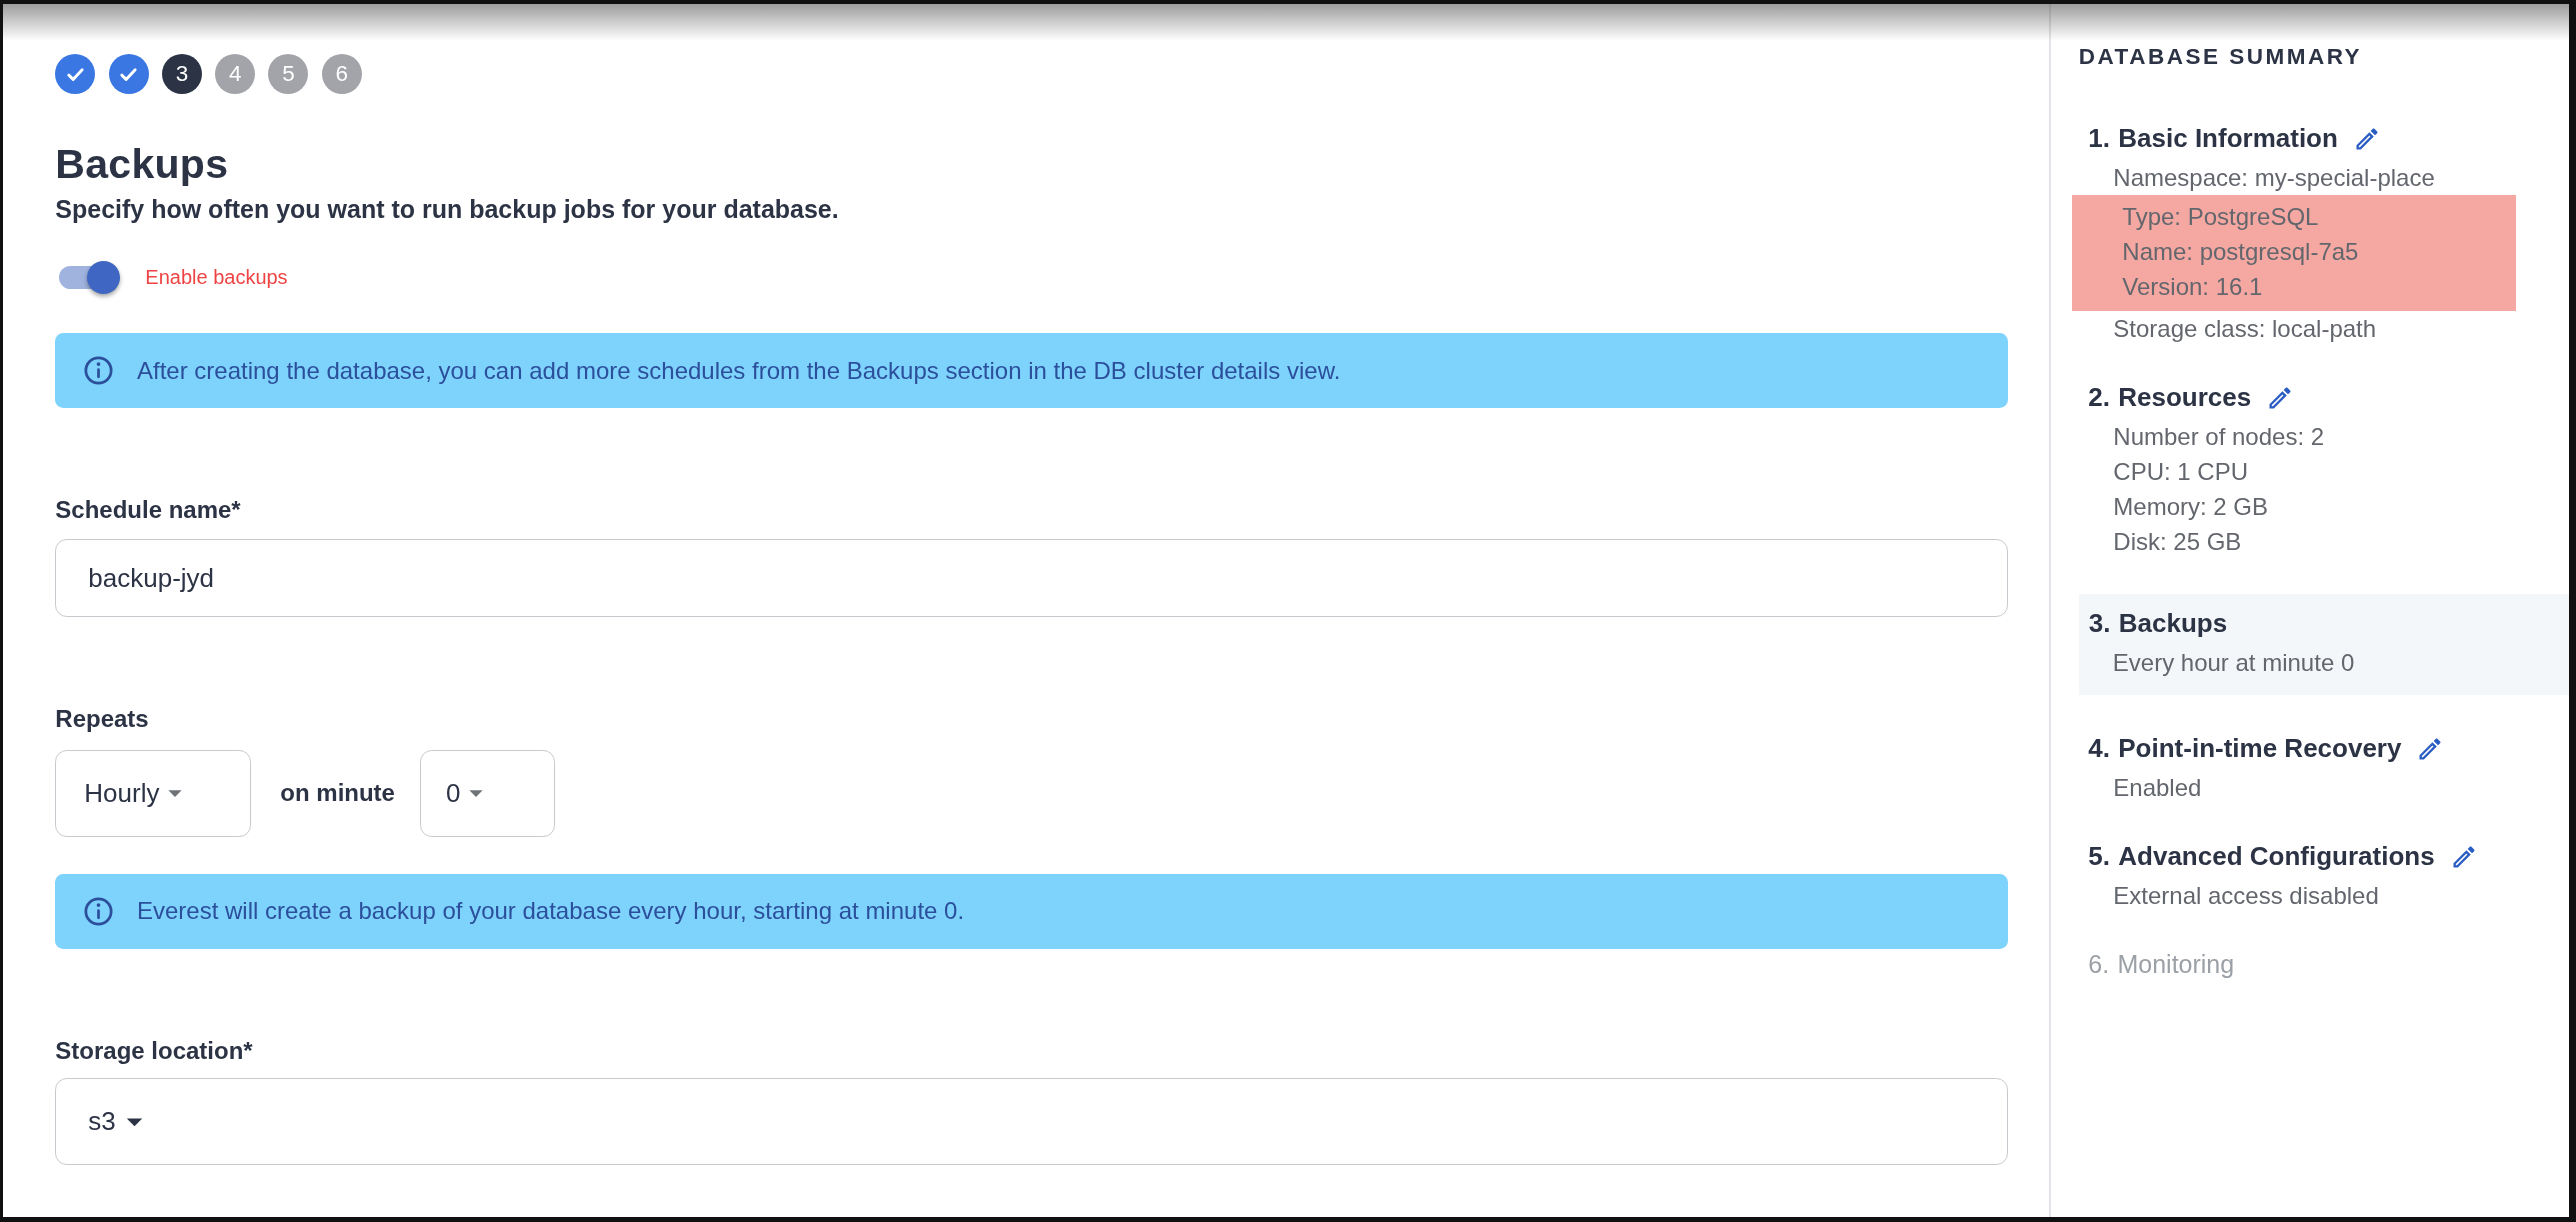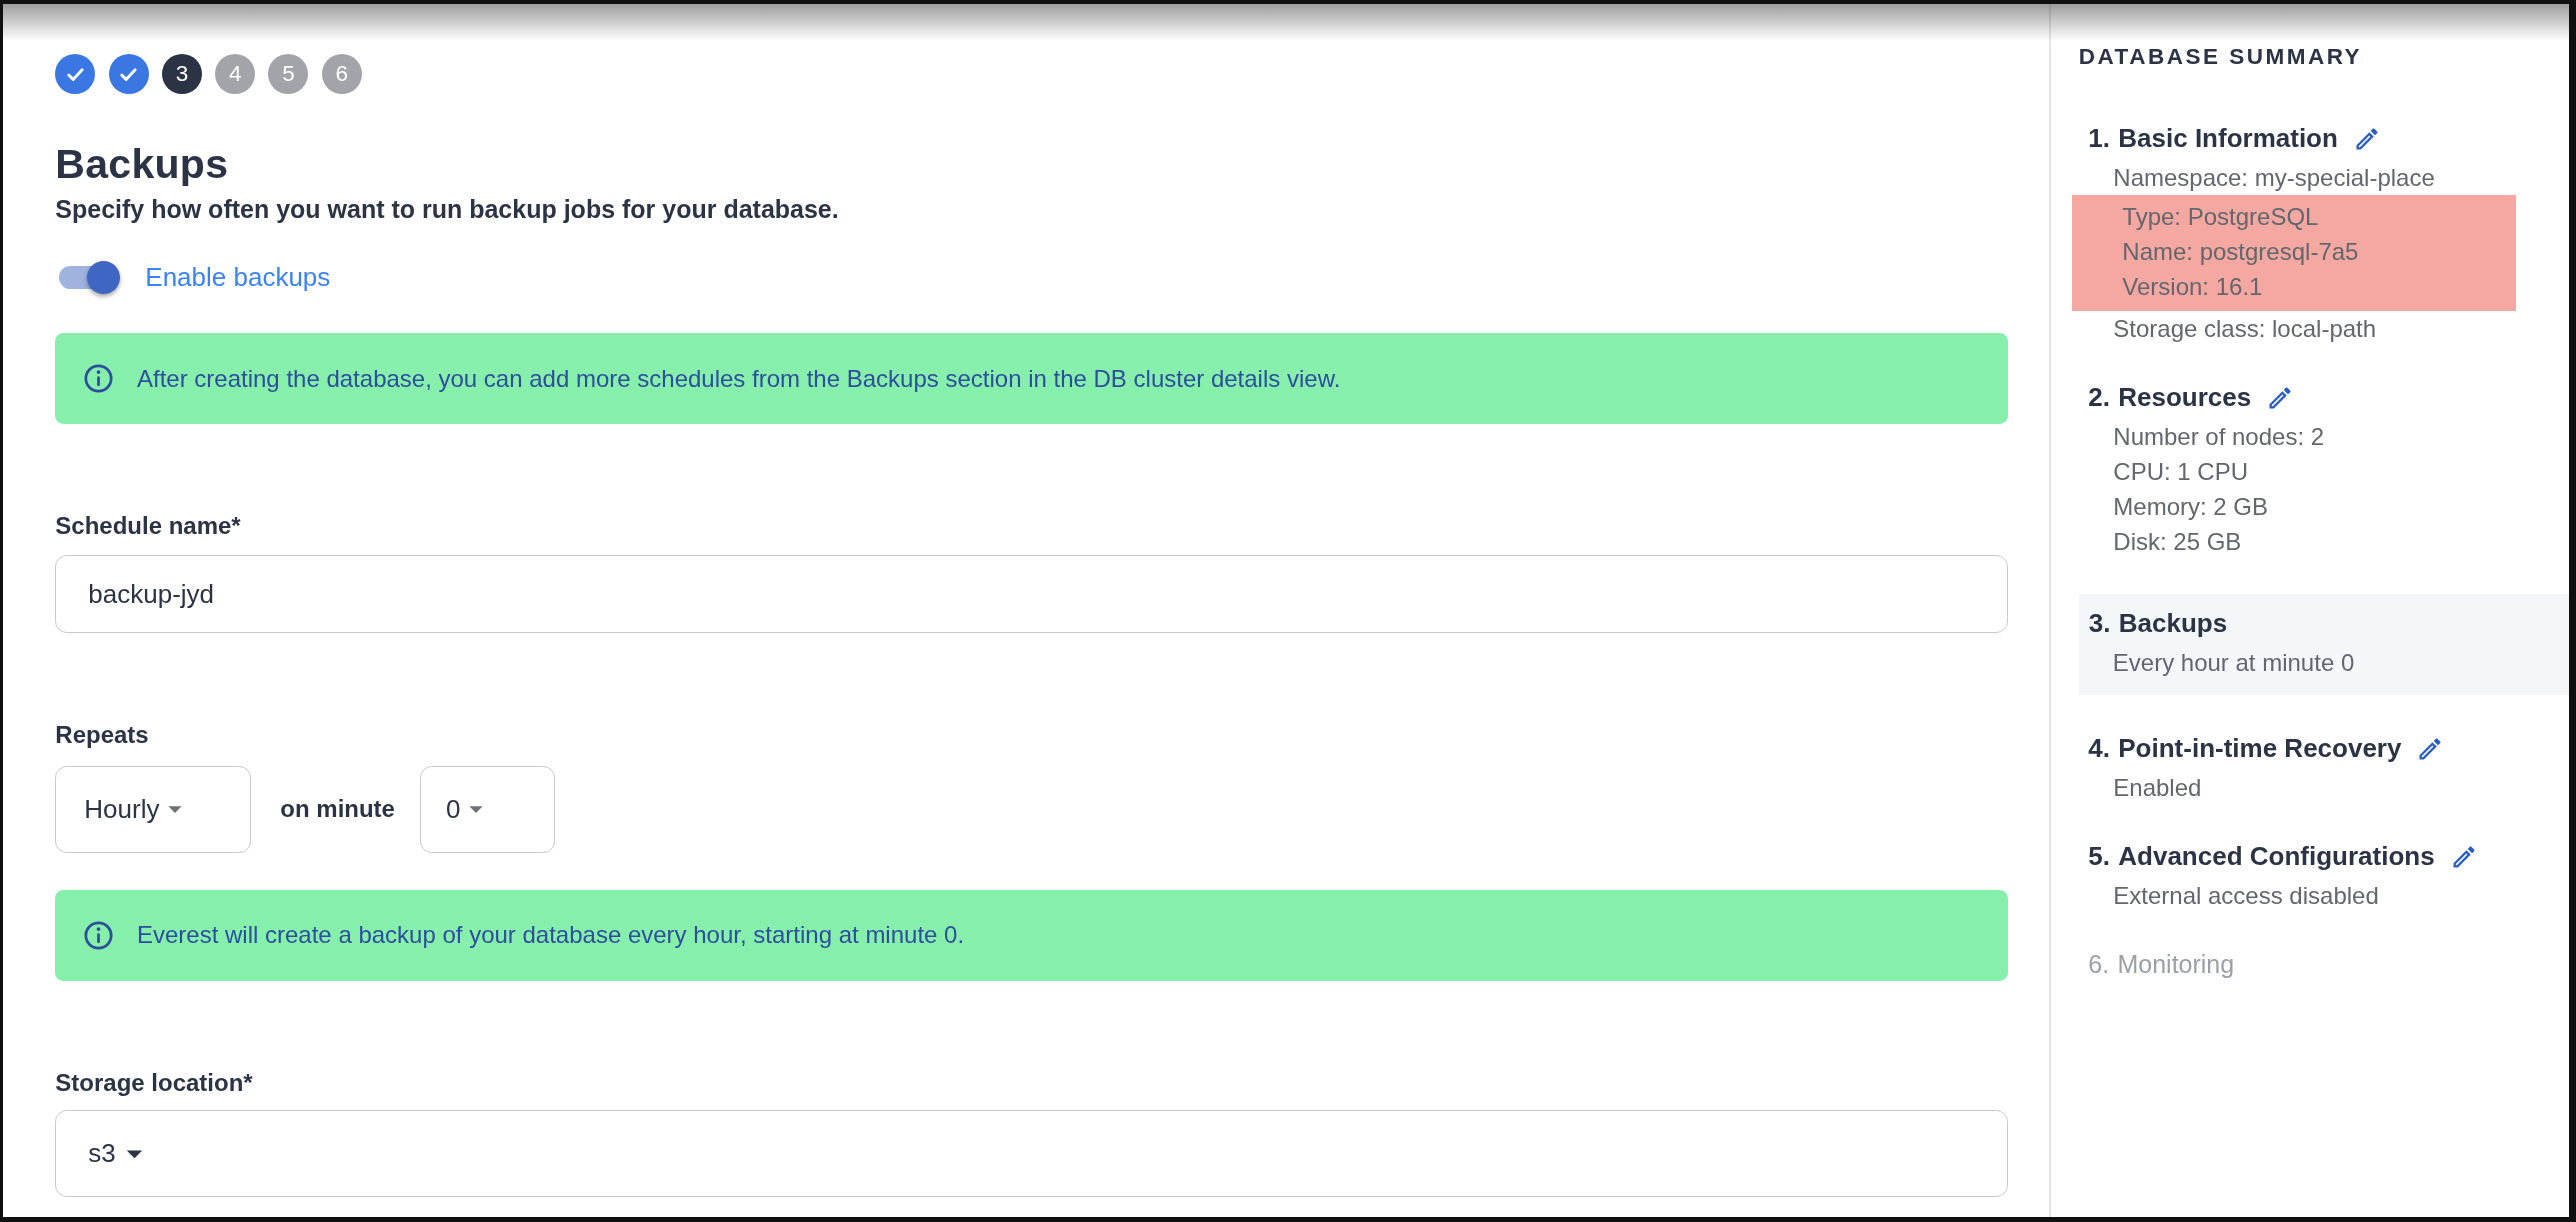--- a/index.html
+++ b/index.html
@@ -19,22 +19,22 @@
   .step.completed{background:#3b77e2;}
   .step.active{background:#2c3345;}
   .step.pending{background:#a2a4a9;}
   h1{margin:47px 0 0;font-size:41px;font-weight:700;color:#2c3345;letter-spacing:0.3px;}
   .subtitle{margin:7px 0 0;font-size:25px;font-weight:700;color:#2c3345;}
   .toggle-row{margin-top:35px;display:flex;align-items:center;gap:25px;}
   .switch{width:65px;height:37px;position:relative;cursor:pointer;flex:0 0 auto;}
   .switch .track{position:absolute;left:4.2px;top:6.7px;width:57px;height:23px;border-radius:11.7px;background:#9fb3de;}
   .switch .thumb{position:absolute;right:0;top:1.7px;width:33px;height:33px;border-radius:50%;background:#3e66c2;
     box-shadow:0 2.5px 4.2px rgba(0,0,0,.35);}
-  .toggle-label{font-size:26px;color:#3b82f6;}
-  .alert{margin-top:37px;background:#86efac;border-radius:8.3px;height:91px;display:flex;align-items:center;
+  .toggle-label{font-size:20px;color:#ef4444;}
+  .alert{margin-top:37px;background:#7dd3fc;border-radius:8.3px;height:75px;display:flex;align-items:center;
     gap:21.7px;padding:0 27px;color:#2c4f9c;font-size:24px;}
   .alert svg{flex:0 0 auto;}
   .field-label{display:block;margin-top:88px;font-size:24px;font-weight:700;color:#2c3345;}
   .text-input{margin-top:15px;width:100%;height:78px;border:1.7px solid #c7c9ce;border-radius:11.7px;
     font-size:26px;color:#2c3345;padding:0 32px;box-sizing:border-box;font-family:inherit;background:#fff;outline:none;}
   .repeats-row{margin-top:16.7px;display:flex;align-items:center;}
   .select{border:1.7px solid #c7c9ce;border-radius:11.7px;height:87px;display:flex;align-items:center;
     box-sizing:border-box;background:#fff;cursor:pointer;}
   .select .value{font-size:26px;color:#2c3345;}
   .select.freq{width:196px;padding:0 18.3px 0 28px;}

